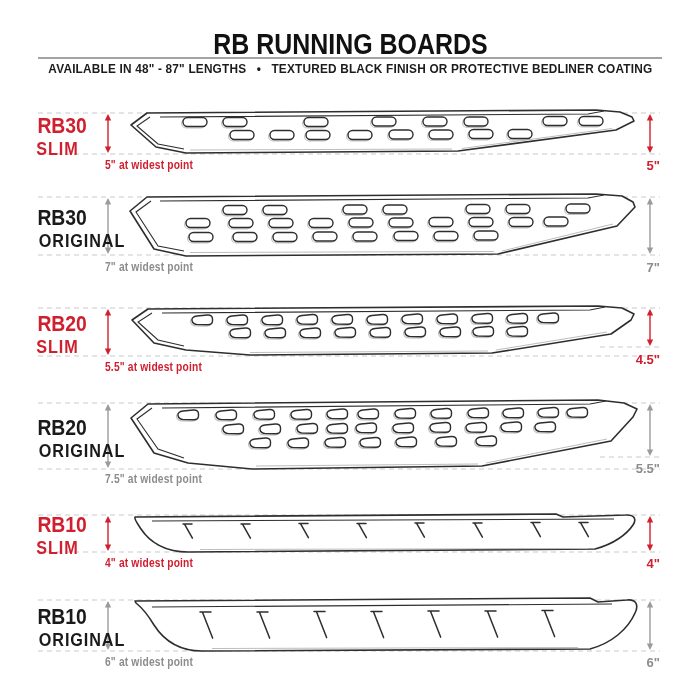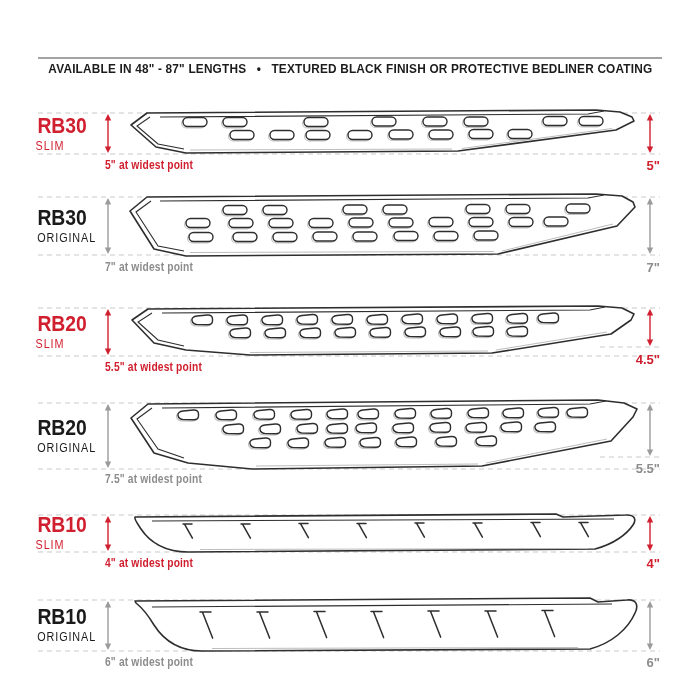--- a/index.html
+++ b/index.html
@@ -8,21 +8,21 @@
   .abs{position:absolute;}
   .title{top:28px;left:0;width:700px;text-align:center;font-size:29px;font-weight:bold;
          letter-spacing:0px;color:#111;}
   .title span{display:inline-block;transform:scaleX(.86);transform-origin:center;white-space:pre;}
   .divider{top:57px;left:38px;width:624px;height:2px;background:#a3a3a3;}
   .subtitle{top:62px;left:0;width:700px;text-align:center;font-size:12.2px;font-weight:bold;
             letter-spacing:.2px;color:#1c1c1c;white-space:pre;}
   .subtitle span{display:inline-block;transform:scaleX(.97);transform-origin:center;white-space:pre;}
   .model-block{left:34px;width:76px;text-align:left;line-height:1;}
   .model-block .model{font-size:22px;font-weight:bold;display:inline-block;transform:scaleX(.88);transform-origin:center;}
-  .model-block .variant{font-size:12px;font-weight:normal;letter-spacing:1px;margin-top:3px;display:block;}
+  .model-block .variant{font-size:18px;font-weight:bold;letter-spacing:1px;margin-top:3px;display:block;}
   .model-block .variant span{display:inline-block;transform:scaleX(.9);transform-origin:center;}
   .widest{left:105px;font-size:12.5px;font-weight:bold;white-space:pre;letter-spacing:.2px;}
   .widest span{display:inline-block;transform:scaleX(.82);transform-origin:left;}
   .hdim{left:615px;width:45px;text-align:right;font-size:13px;font-weight:bold;}
   .red{color:#d01f2e;}
   .dark{color:#1a1a1a;}
   .muted{color:#8d8d8d;}
   
   svg{position:absolute;top:0;left:0;}
   .dash{stroke:#c9c9c9;stroke-width:1;stroke-dasharray:5 4;fill:none;}
@@ -34,20 +34,21 @@
   .tk{fill:none;stroke:#2e2e2e;stroke-width:1.5;stroke-linecap:round;}
   .arrow line{stroke-width:1.4;}
   .arrow.ared line{stroke:#d01f2e;} .arrow.ared path{fill:#d01f2e;}
   .arrow.agray line{stroke:#9b9b9b;} .arrow.agray path{fill:#9b9b9b;}
 </style>
 </head>
 <body>
 
 <div id="stage">
 
+  <div class="abs title"><span>RB RUNNING BOARDS</span></div>
   <div class="abs divider"></div>
   <div class="abs subtitle"><span>AVAILABLE IN 48" - 87" LENGTHS   •   TEXTURED BLACK FINISH OR PROTECTIVE BEDLINER COATING</span></div>
 
   <svg width="700" height="700" viewBox="0 0 700 700">
     <defs>
       <g id="oval">
         <rect class="sh" x="-13.4" y="-3.1" width="24" height="9" rx="4.5"></rect>
         <rect class="sl" x="-12" y="-4.5" width="24" height="9" rx="4.5"></rect>
       </g>
       <g id="dslot">

